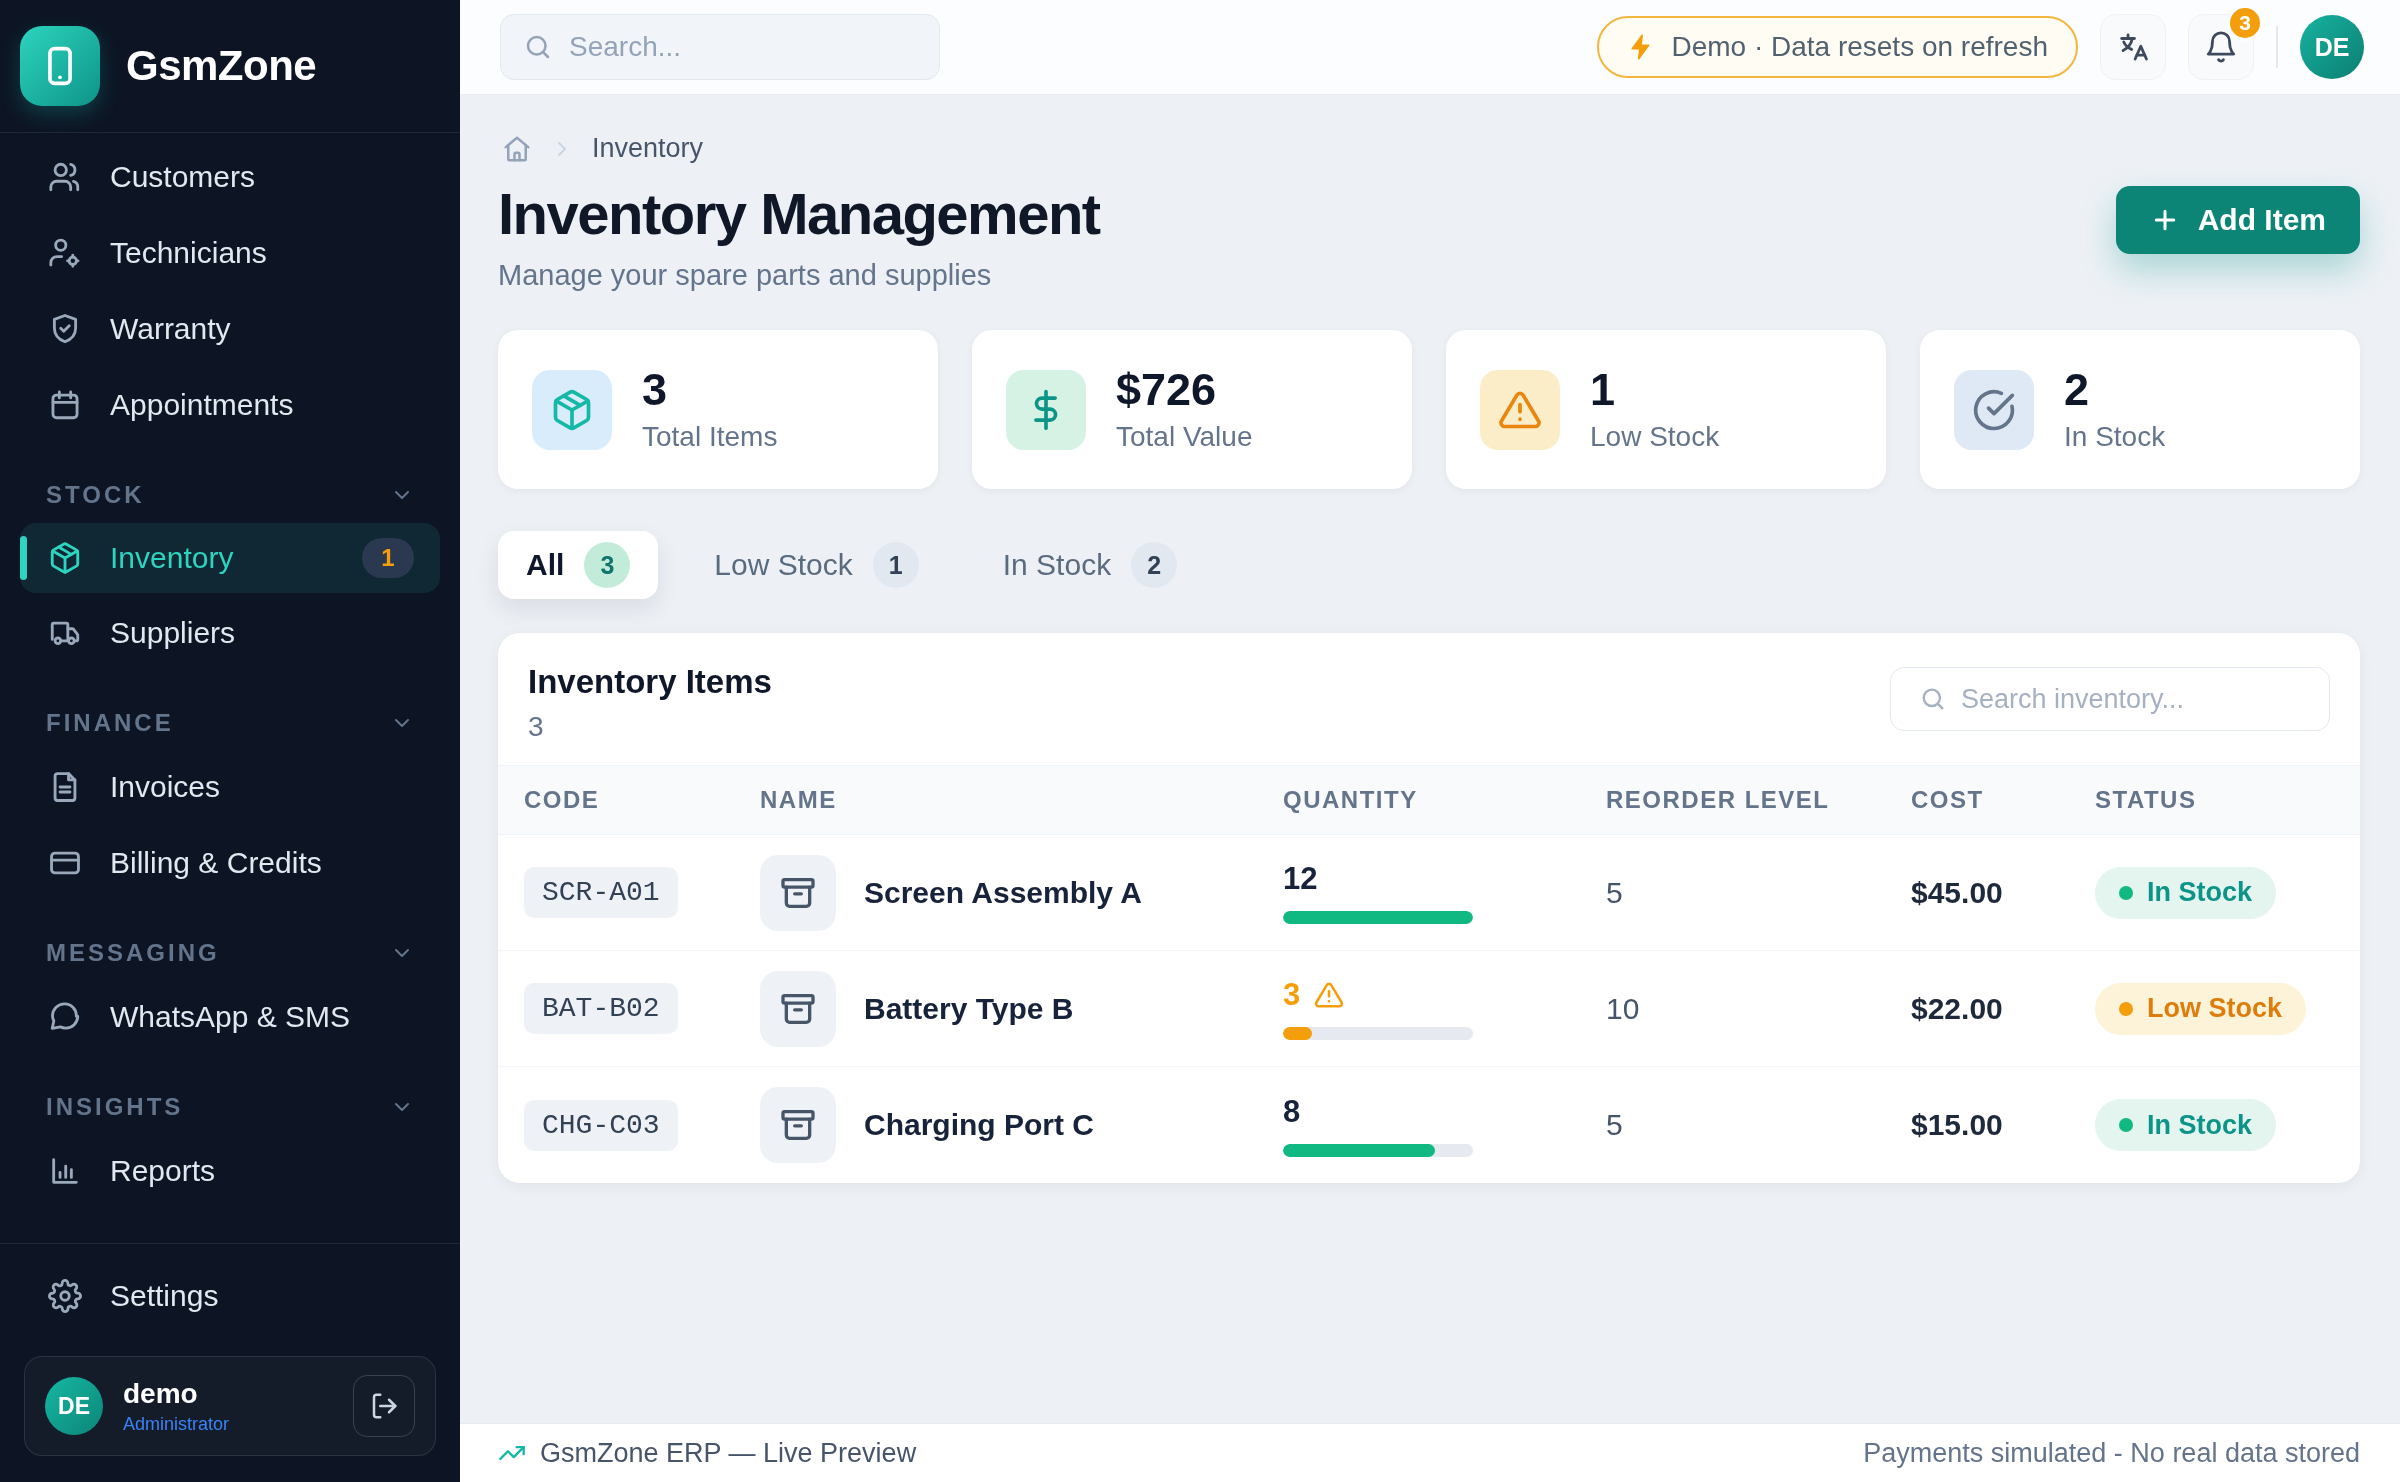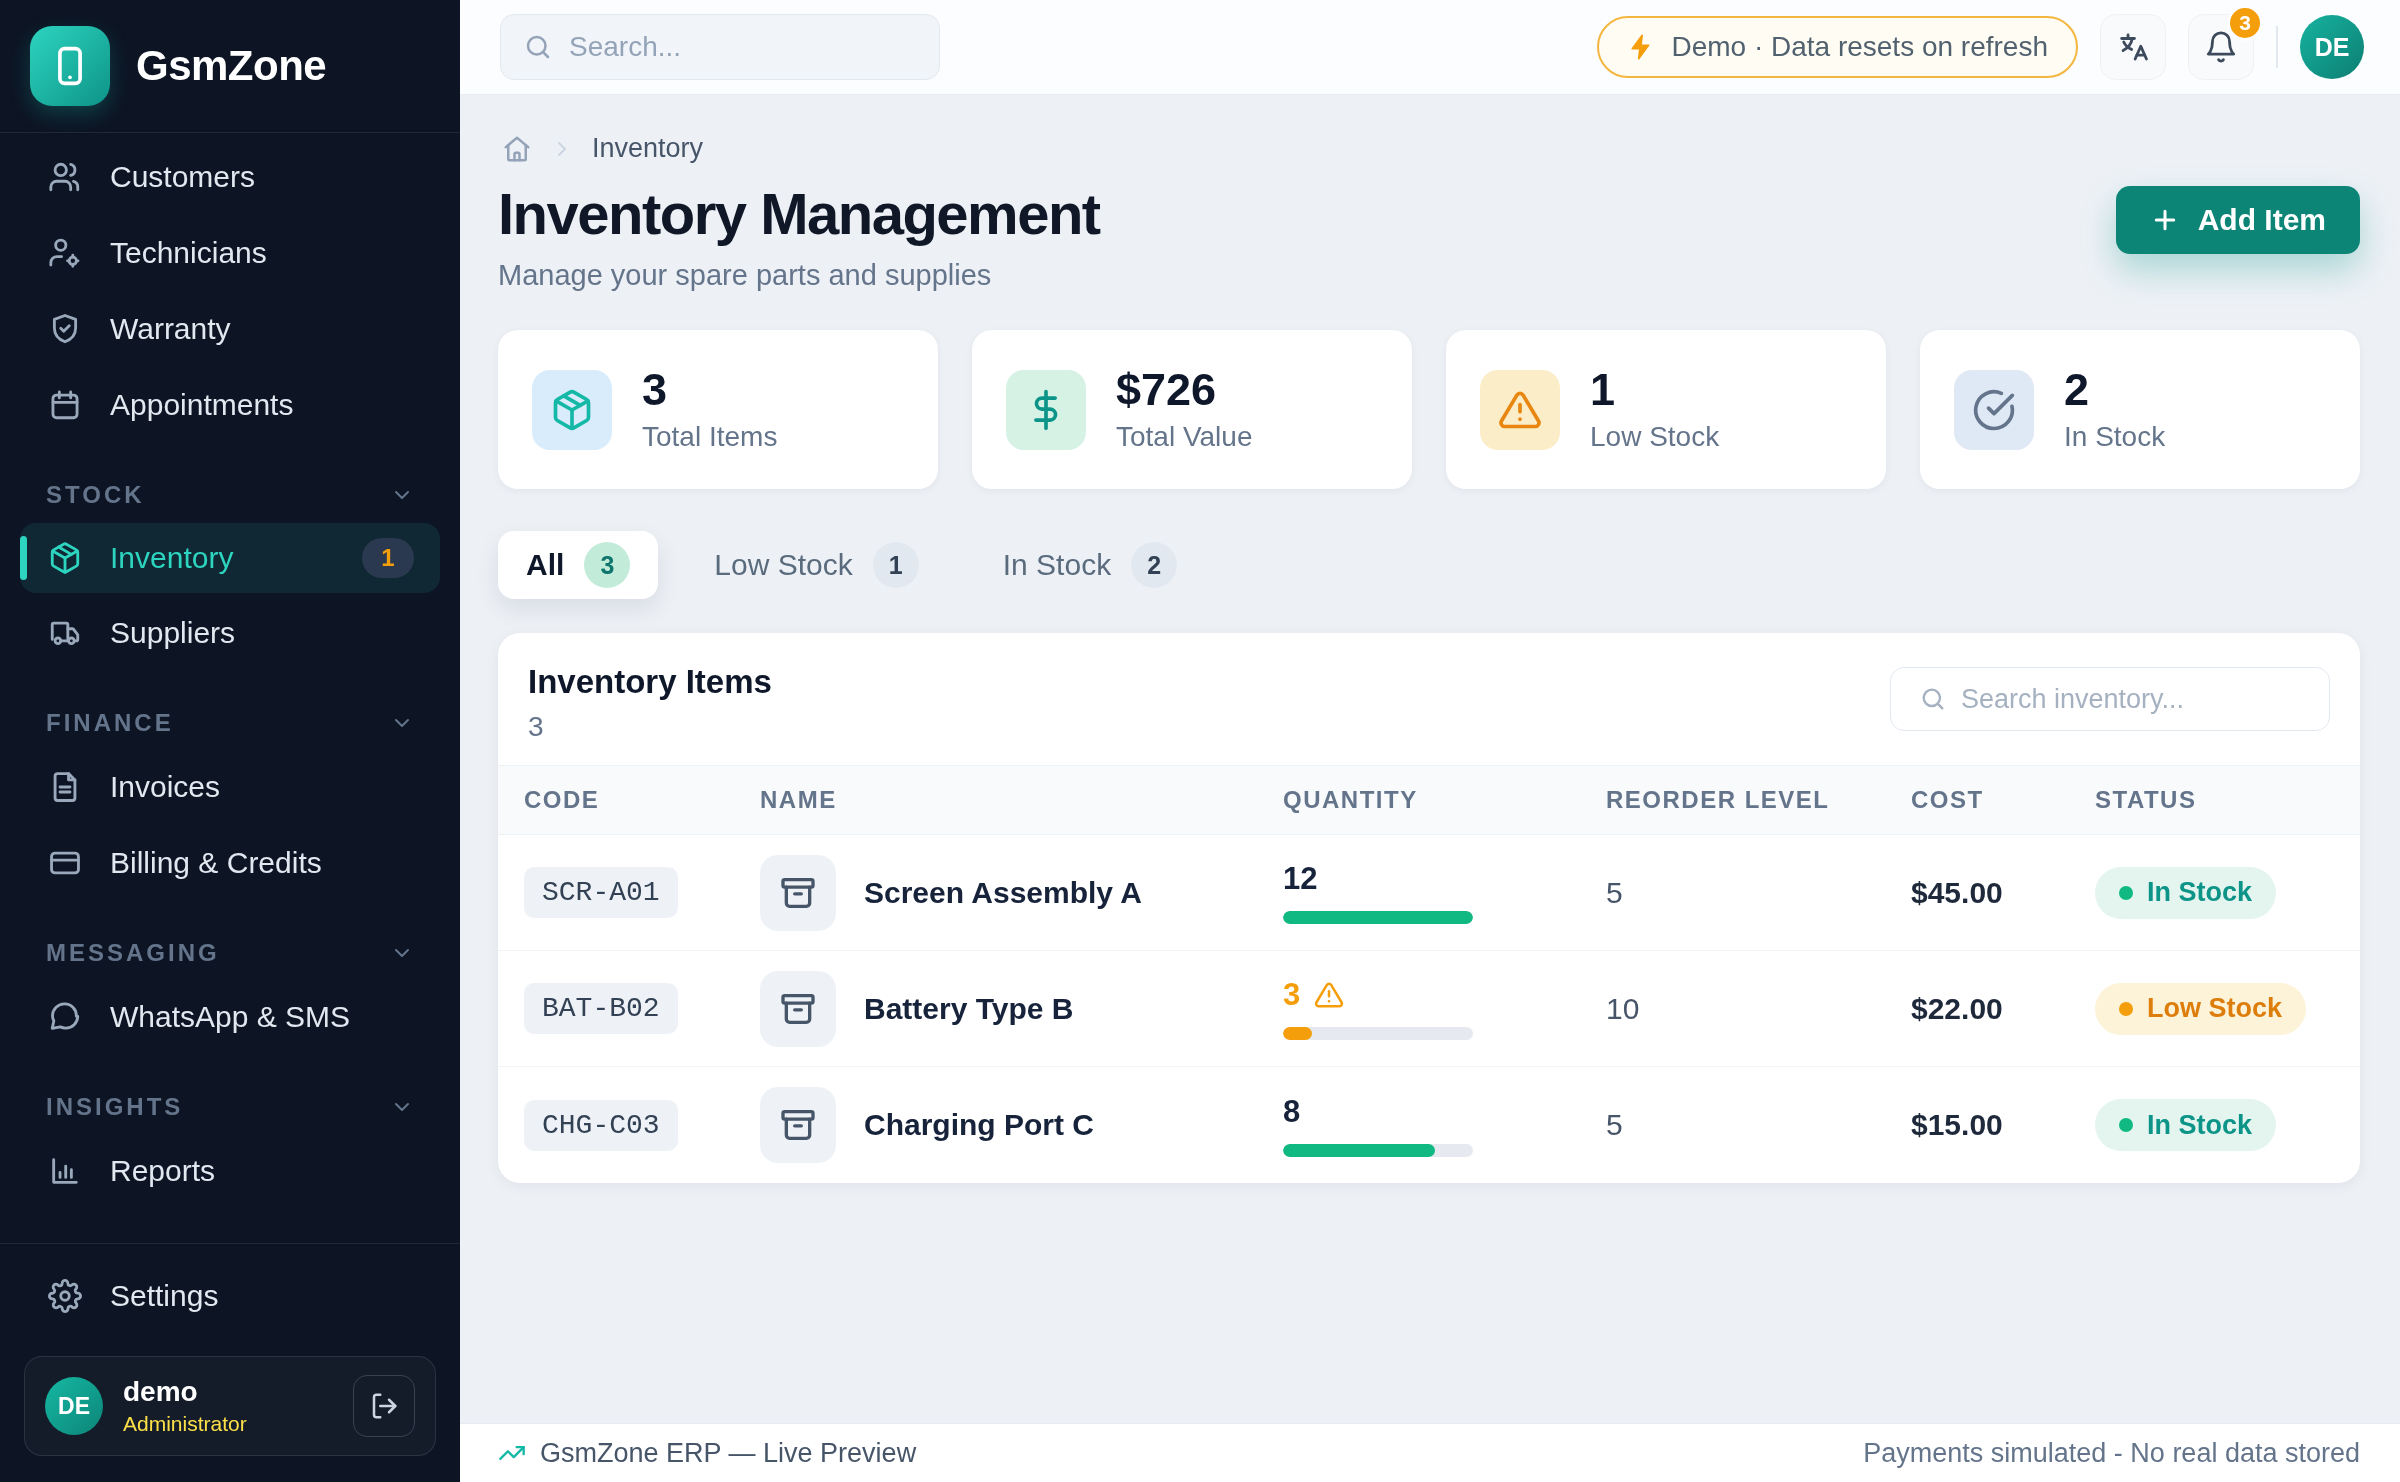--- a/index.html
+++ b/index.html
@@ -1,38 +1,38 @@
 <!DOCTYPE html>
 <html><head>
 <meta charset="utf-8">
 <style>
   * { margin:0; padding:0; box-sizing:border-box; }
   html,body { width:2400px; height:1482px; font-family:"Liberation Sans", sans-serif; background:#0d1524; overflow:hidden; }
   .app { width:2400px; height:1482px; display:flex; }
 
   
   .sidebar { width:460px; flex:0 0 460px; background:#0d1524; color:#e2e8f0; display:flex; flex-direction:column; }
-  .side-header { height:133px; flex:0 0 133px; display:flex; align-items:center; gap:26px; padding:0 30px; border-bottom:1px solid rgba(148,163,184,.14); }
+  .side-header { height:133px; flex:0 0 133px; display:flex; align-items:center; gap:26px; padding:0 20px; border-bottom:1px solid rgba(148,163,184,.14); }
   .logo-tile { width:80px; height:80px; border-radius:22px; background:linear-gradient(135deg,#2dd4bf,#0d9488); display:grid; place-items:center; color:#fff; box-shadow:0 8px 20px rgba(20,184,166,.25); }
   .brand-name { font-size:42px; font-weight:700; color:#fff; letter-spacing:-.5px; }
   .new-order { margin:26px 20px 8px; height:62px; border-radius:16px; border:none; background:linear-gradient(90deg,#0fa193,#14b3a2); color:#fff; font-size:30px; font-weight:700; font-family:inherit; display:flex; align-items:center; justify-content:center; gap:18px; cursor:pointer; box-shadow:0 12px 26px rgba(20,184,166,.22); }
   .nav { padding:6px 20px 0; }
   .nav-item { height:76px; display:flex; align-items:center; gap:26px; padding:0 26px; border-radius:16px; font-size:30px; color:#e2e8f0; position:relative; cursor:pointer; }
   .nav-item .ico { color:#9aa8bb; display:grid; place-items:center; width:38px; }
   .nav-item.active { background:rgba(45,212,191,.10); color:#2dd4bf; height:70px; margin:2px 0; }
   .nav-item.active .ico { color:#2dd4bf; }
   .active-bar { position:absolute; left:0; top:13px; width:7px; height:44px; border-radius:4px; background:#2dd4bf; }
   .nav-badge { margin-left:auto; min-width:52px; height:40px; padding:0 14px; border-radius:999px; background:#2b3950; color:#f59e0b; font-size:24px; font-weight:700; display:grid; place-items:center; }
   .section-label { display:flex; align-items:center; justify-content:space-between; padding:0 26px; margin-top:26px; height:52px; color:#64748b; font-size:24px; font-weight:700; letter-spacing:3px; cursor:pointer; }
   .side-spacer { flex:1; }
   .side-divider { height:1px; background:rgba(148,163,184,.14); margin:0 0 14px; }
   .user-card { margin:22px 24px 26px; border:1px solid rgba(148,163,184,.18); background:rgba(255,255,255,.03); border-radius:18px; padding:18px 20px; display:flex; align-items:center; gap:20px; }
   .user-avatar { width:58px; height:58px; border-radius:50%; background:linear-gradient(135deg,#16b8a4,#0c8577); color:#fff; font-weight:700; font-size:23px; display:grid; place-items:center; }
   .user-name { font-size:28px; font-weight:700; color:#fff; }
-  .user-role { font-size:21px; color:#fde047; margin-top:4px; }
+  .user-role { font-size:18px; color:#3b82f6; margin-top:4px; }
   .logout-btn { margin-left:auto; width:62px; height:62px; border-radius:14px; border:1px solid rgba(148,163,184,.28); background:transparent; color:#cbd5e1; display:grid; place-items:center; cursor:pointer; }
 
   
   .main { flex:1; display:flex; flex-direction:column; background:#edf1f6; min-width:0; }
   .topbar { height:95px; flex:0 0 95px; background:#fcfdfe; border-bottom:1px solid #e7ecf2; display:flex; align-items:center; padding:0 36px 0 40px; }
   .search-box { width:440px; height:66px; background:#f1f5f9; border:1px solid #e2e8f0; border-radius:14px; display:flex; align-items:center; gap:16px; padding:0 22px; color:#8a97a8; }
   .search-box input { border:none; outline:none; background:transparent; font-size:28px; font-family:inherit; color:#475569; width:100%; }
   .search-box input::placeholder { color:#94a3b8; }
   .topbar-right { margin-left:auto; display:flex; align-items:center; gap:22px; }
   .demo-pill { height:62px; border:2px solid #f3b63e; background:#fffdf3; border-radius:999px; display:flex; align-items:center; gap:16px; padding:0 28px; color:#52616f; font-size:28px; }

